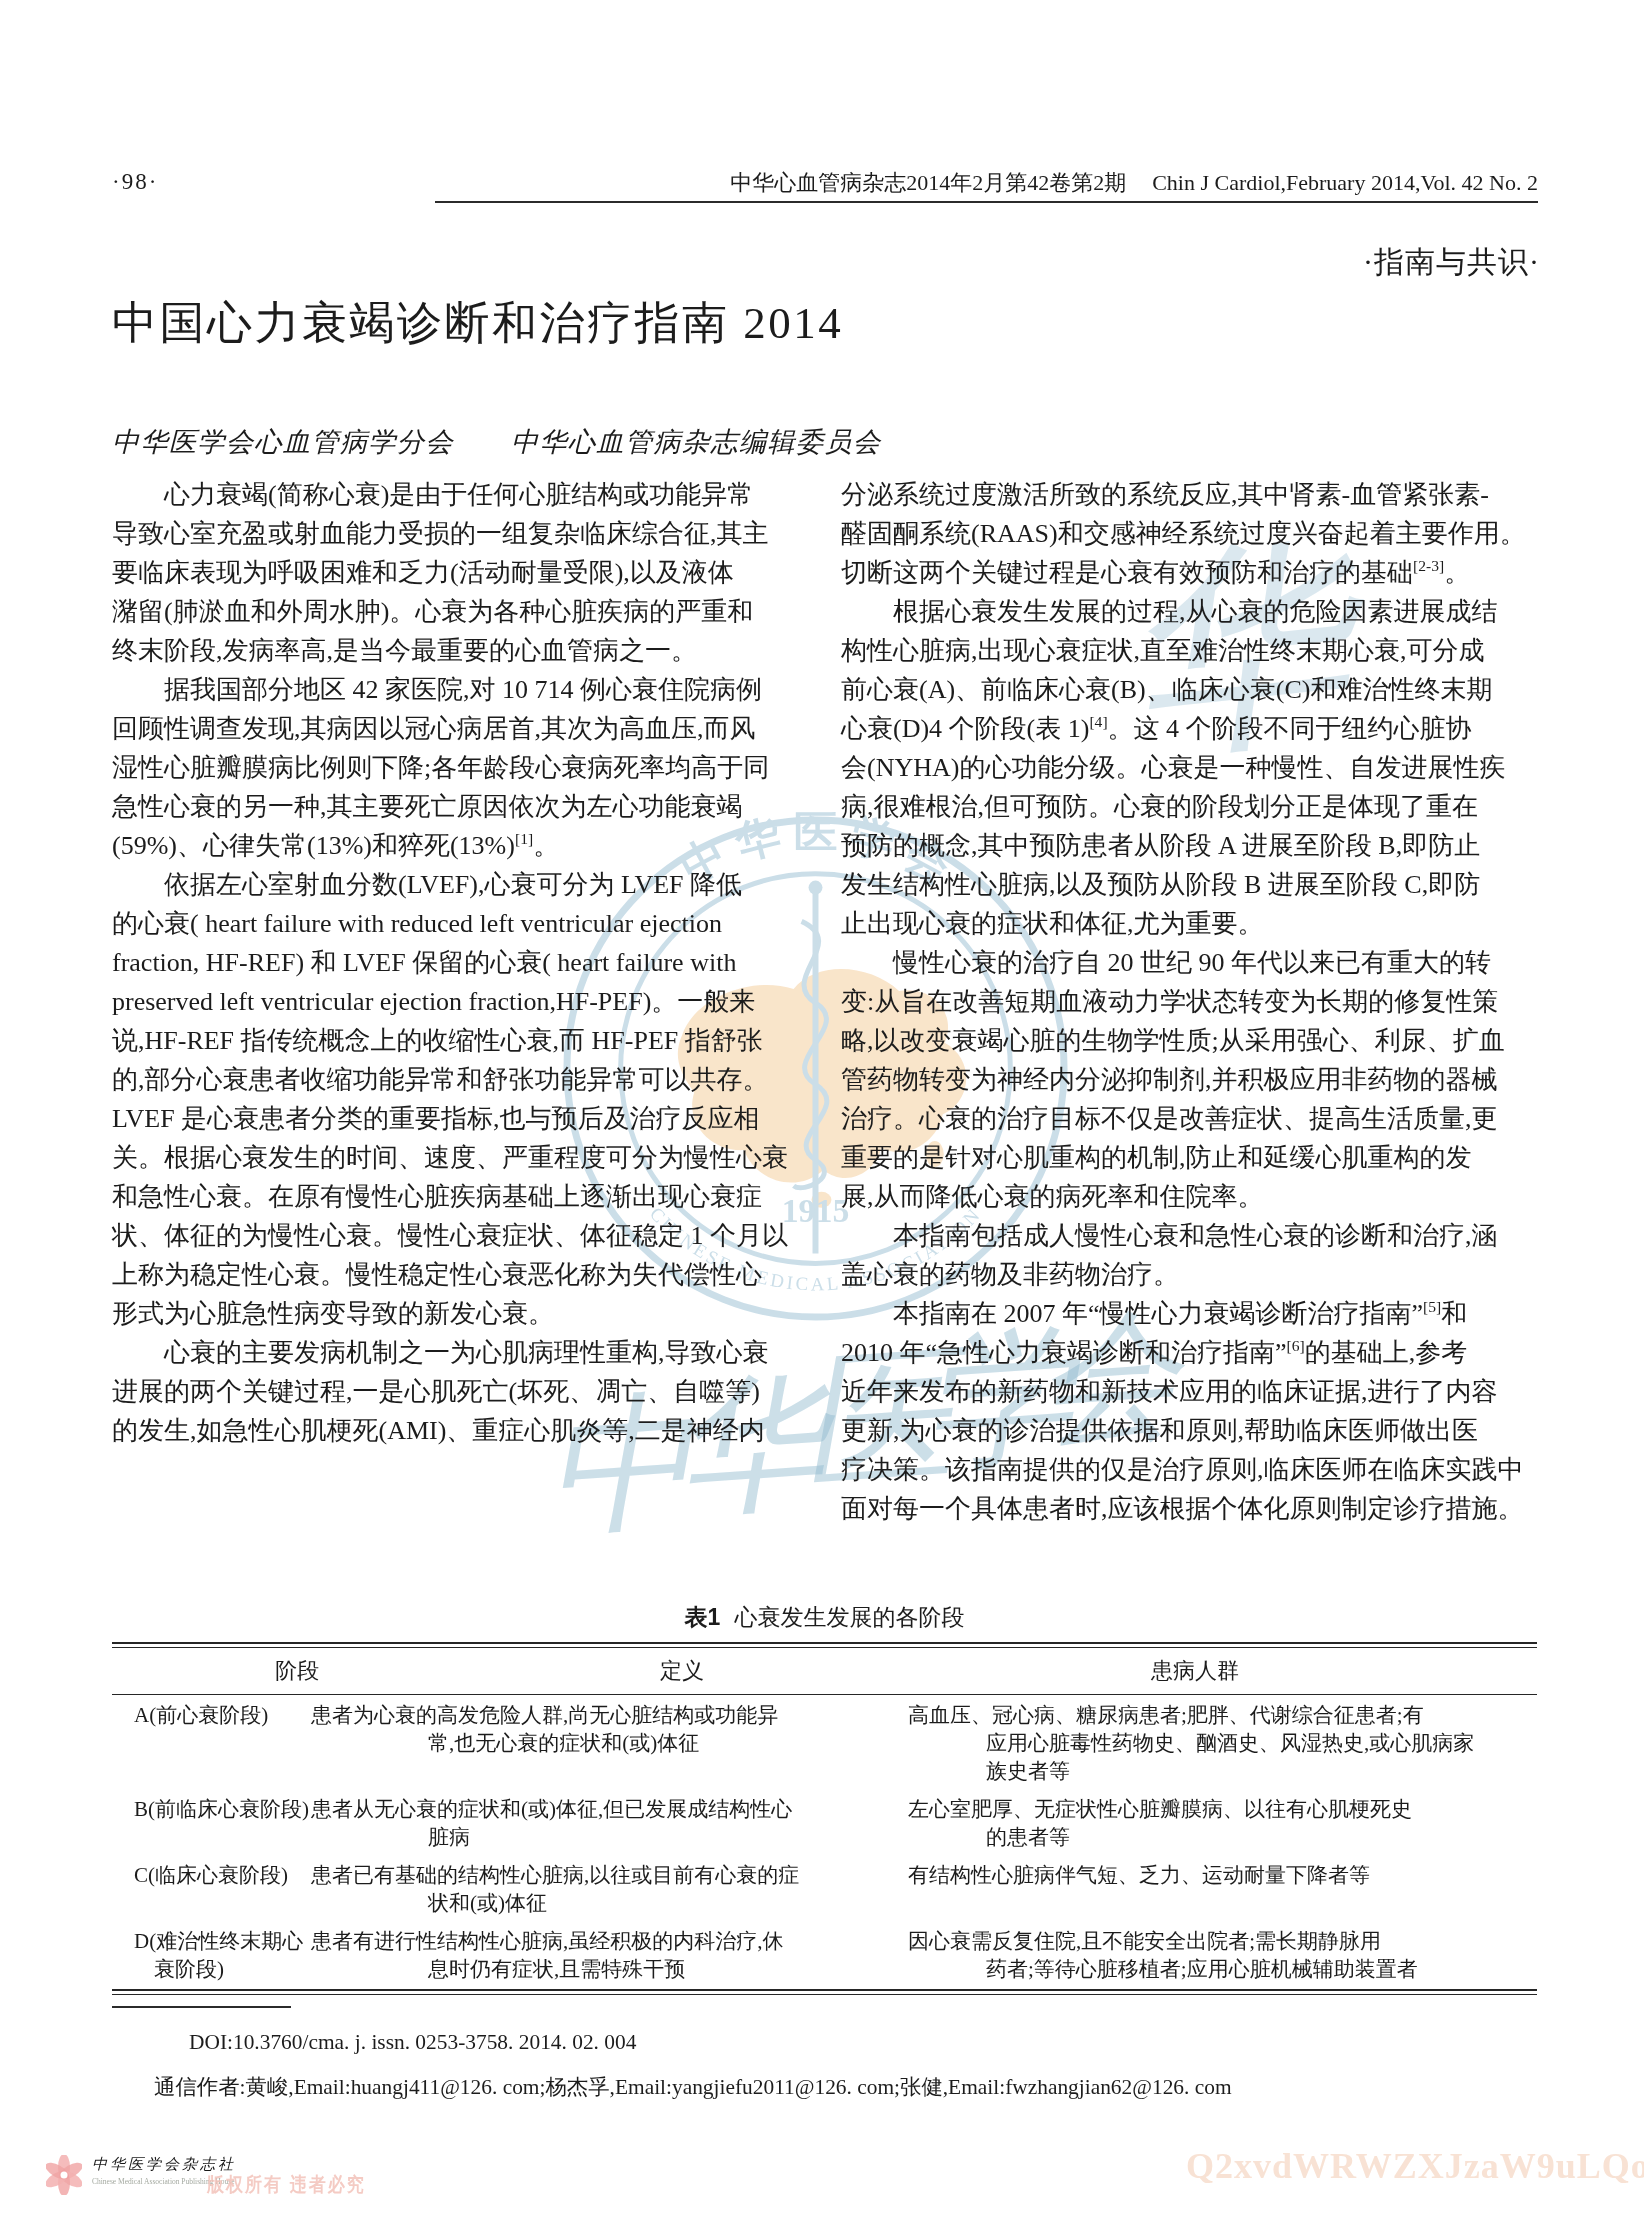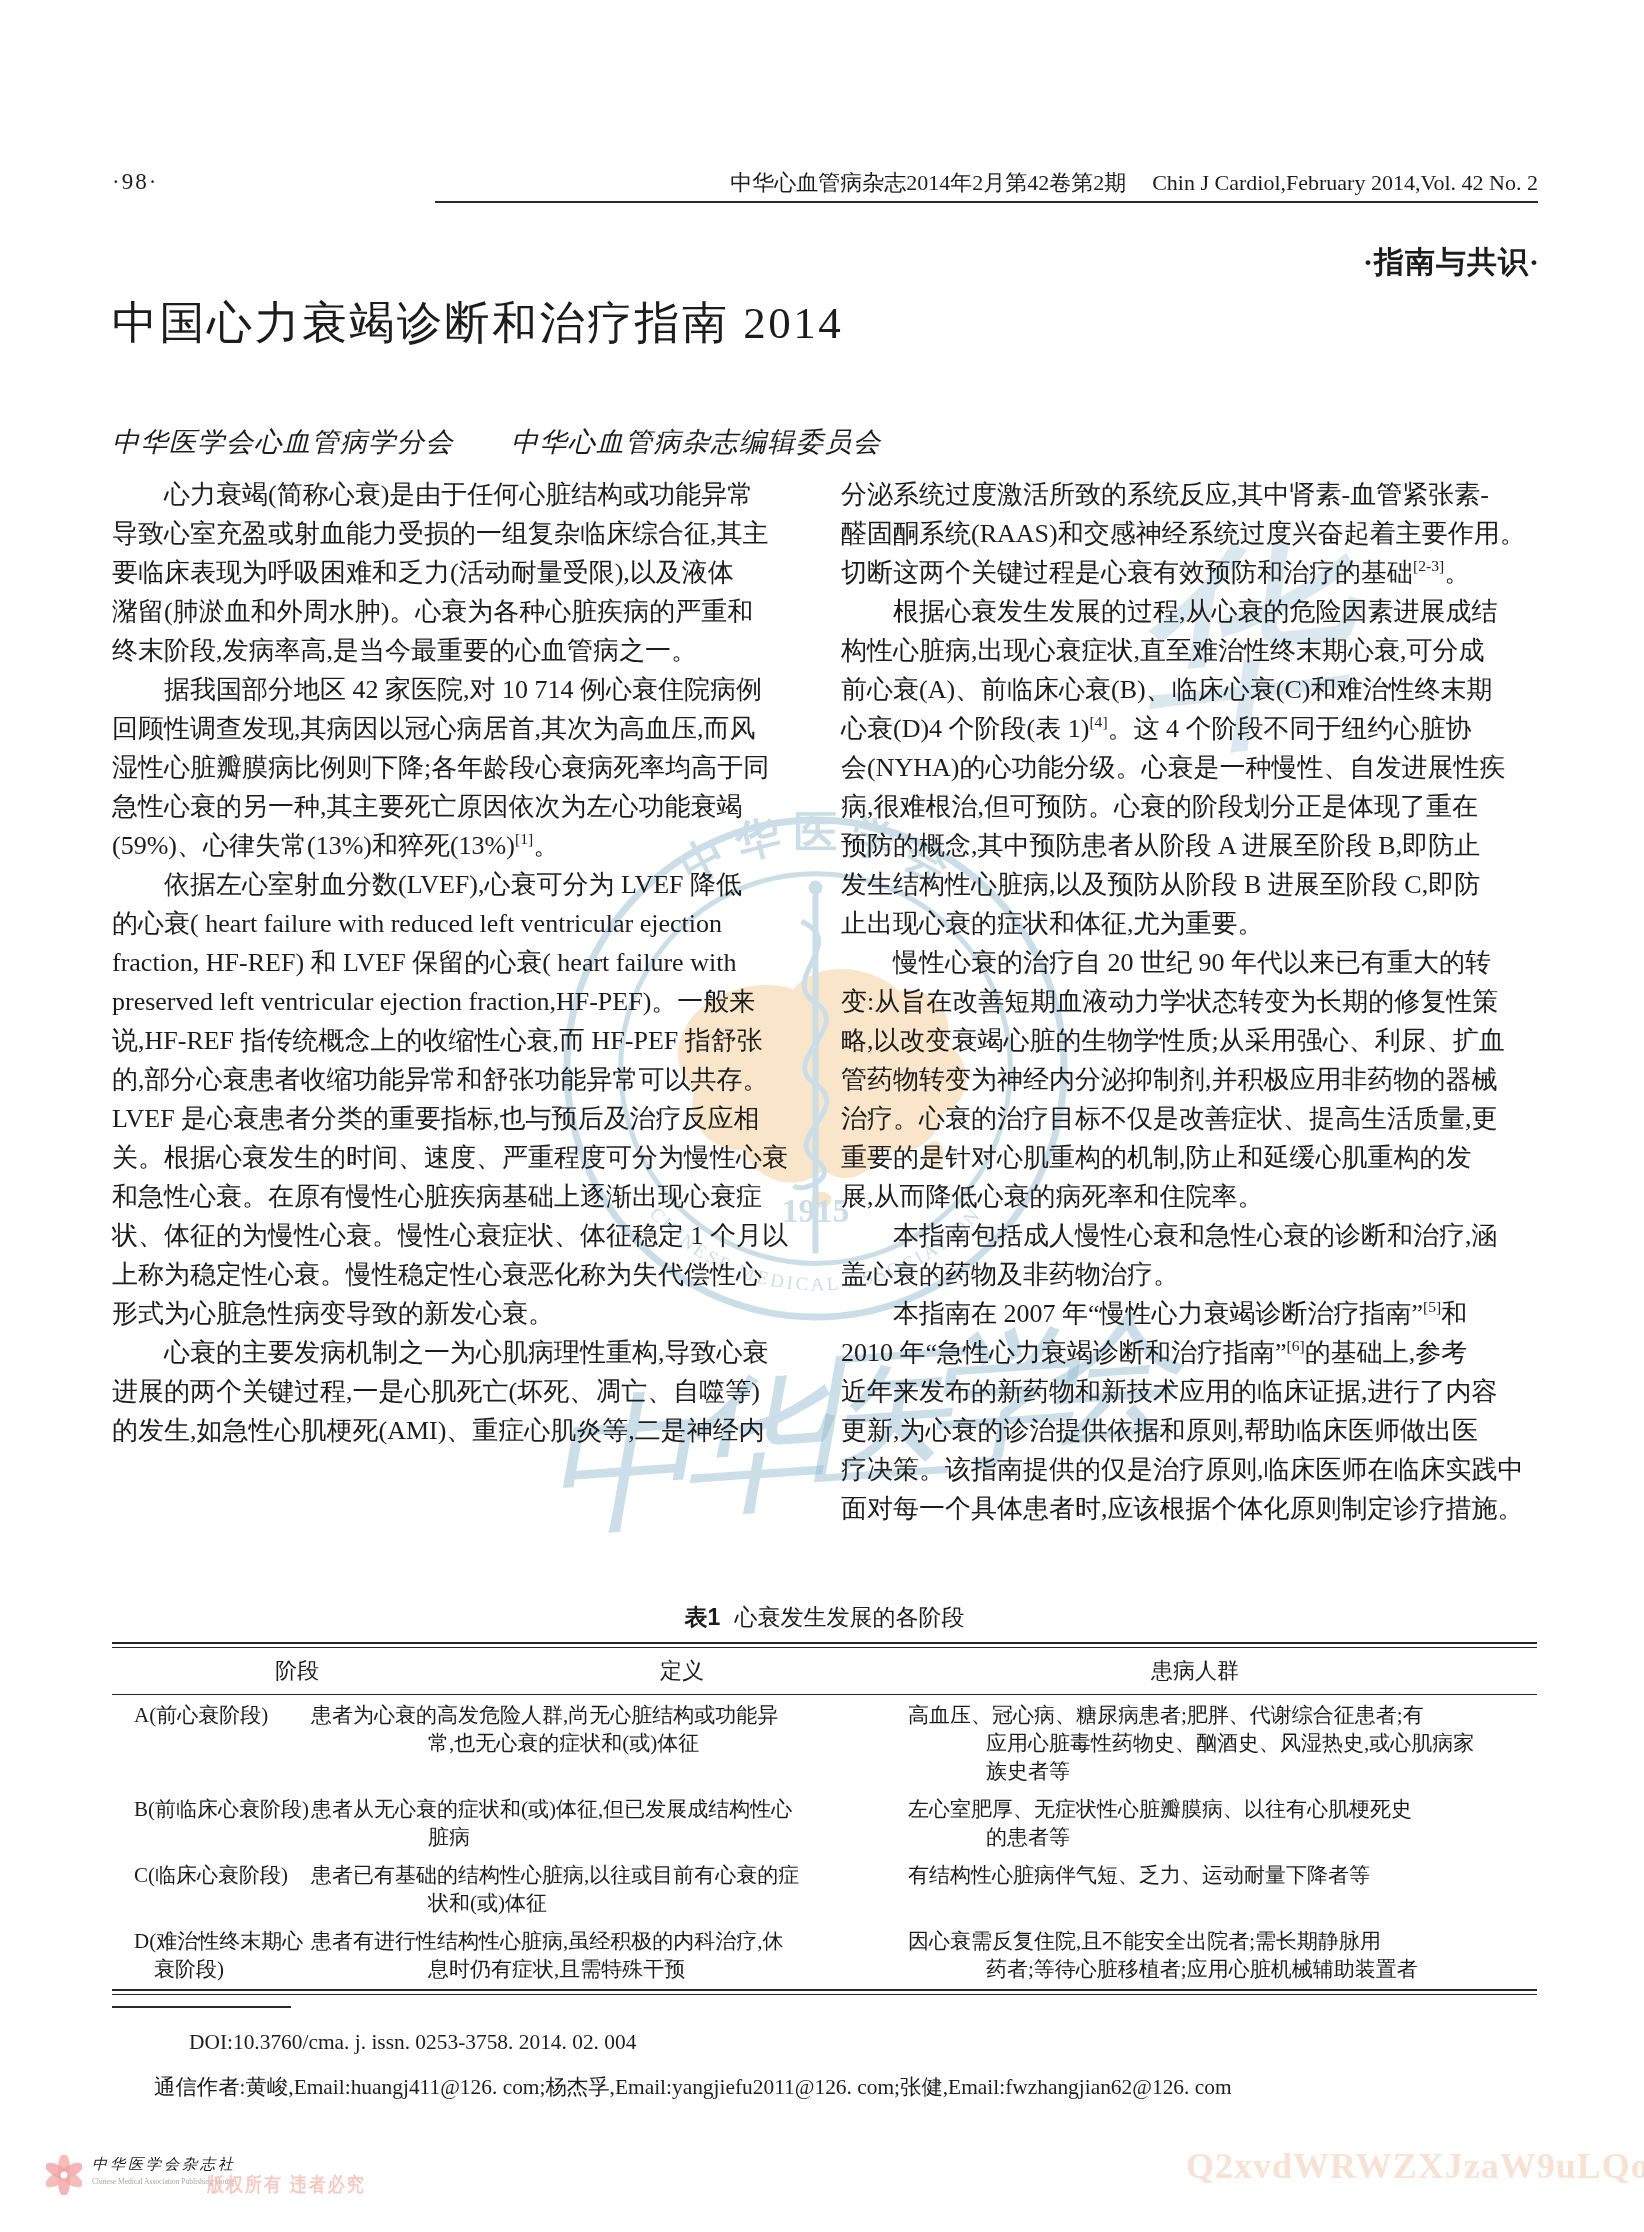--- a/index.html
+++ b/index.html
@@ -7,21 +7,21 @@
     position:relative;width:1645px;height:2233px;background:#ffffff;
     font-family:"Liberation Serif","DejaVu Serif",serif;color:#1c1c1c;
     overflow:hidden;margin:0 auto;
   }
   .abs{position:absolute;}
   
   .pageno{left:112px;top:169px;font-size:23px;letter-spacing:2px;}
   .jline{right:107px;top:168px;font-size:22px;white-space:nowrap;}
   .jline .en{margin-left:26px;text-align:right;}
   .jrule{left:435px;right:107px;top:201px;border-top:2.2px solid #2b2b2b;height:0;}
-  .section-label{right:105px;top:242px;font-size:30px;font-weight:700;letter-spacing:1px;}
+  .section-label{right:105px;top:242px;font-size:30px;font-weight:400;letter-spacing:1px;}
   
   .doc-title{left:112px;top:293px;font-size:45px;letter-spacing:2.5px;font-weight:500;white-space:nowrap;}
   .authors{left:112px;top:424px;font-size:27px;font-style:italic;letter-spacing:1.5px;white-space:nowrap;}
   
   .colL{left:112px;top:475px;width:674px;}
   .colR{left:841px;top:475px;width:704px;}
   .tline{font-size:26px;line-height:39px;height:39px;white-space:nowrap;}
   sup{font-size:0.6em;line-height:0;}
   
   .tableblock{left:112px;top:1602px;width:1425px;}

